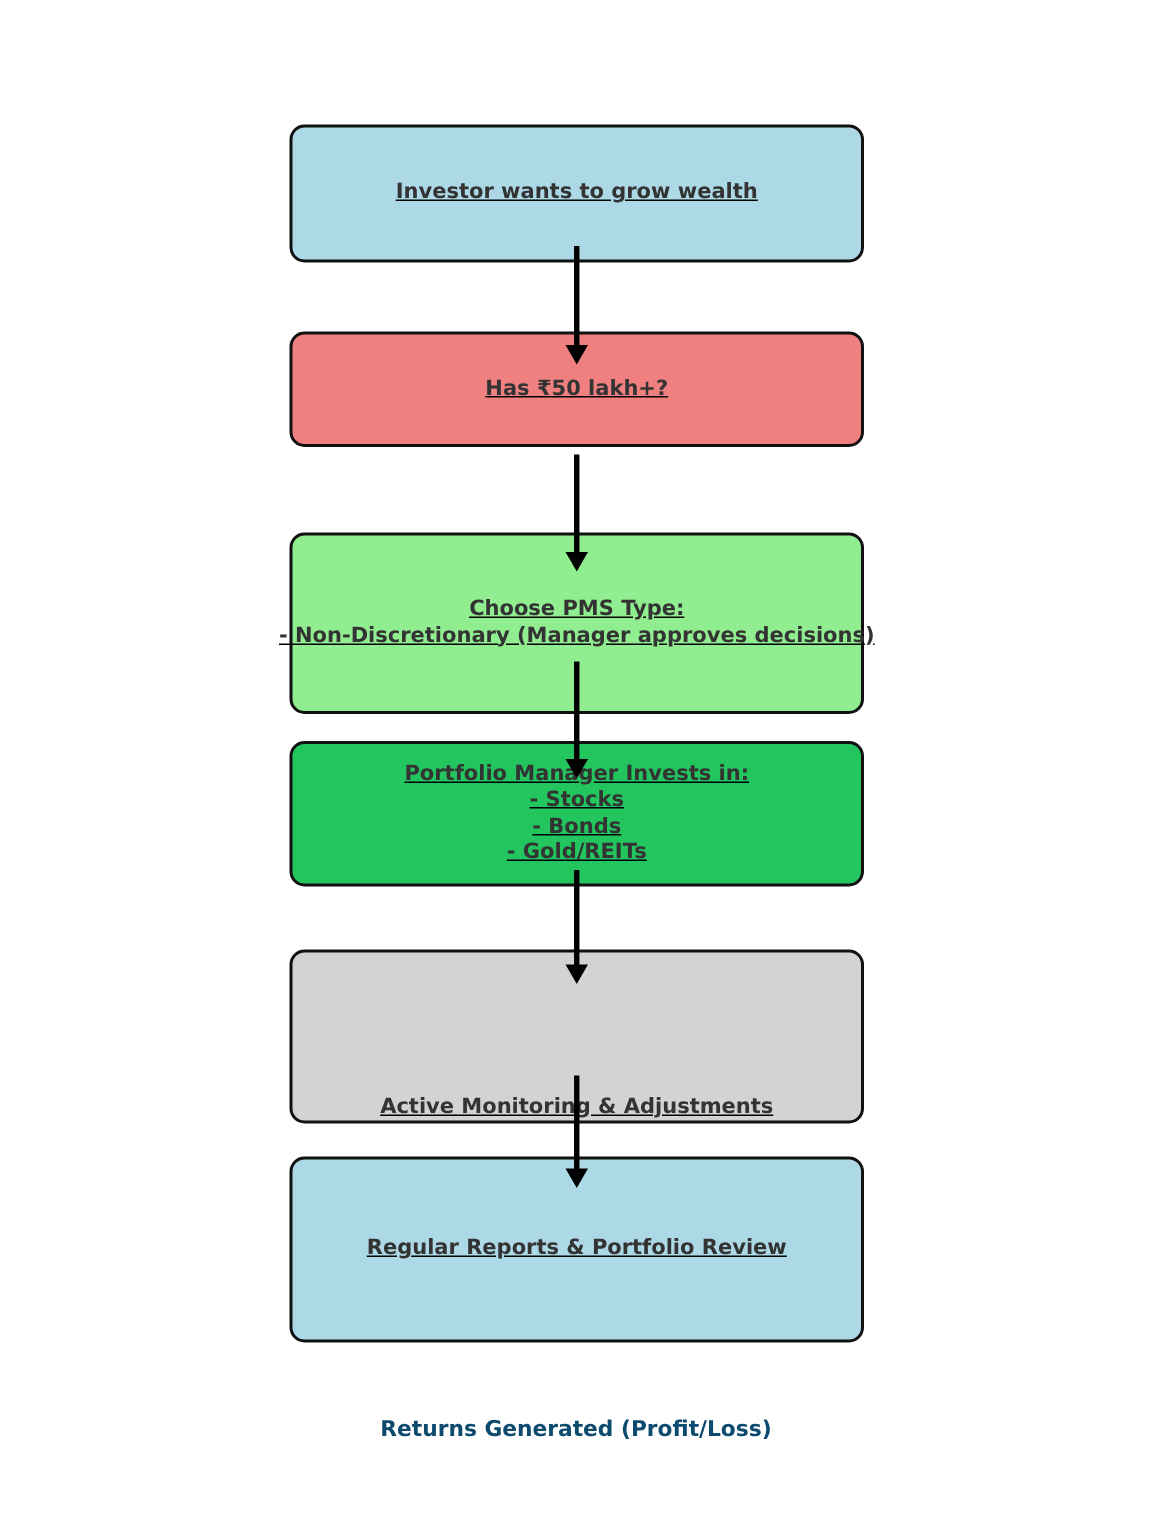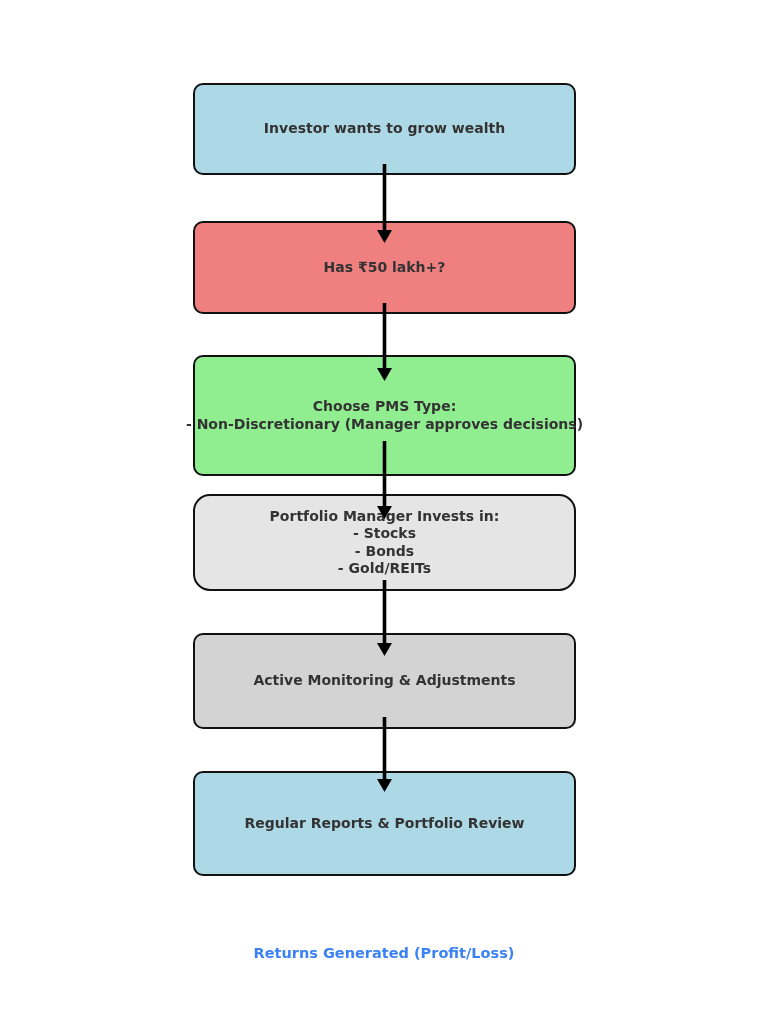--- a/index.html
+++ b/index.html
@@ -20,73 +20,74 @@
     left: 193px;
     width: 383px;
     border: 2px solid #111111;
     border-radius: 10px;
     box-sizing: border-box;
     display: flex;
     flex-direction: column;
     align-items: center;
     justify-content: center;
     text-align: center;
+    text-decoration: underline;
   }
   .node .line {
     display: block;
     white-space: nowrap;
     font-size: 14px;
     font-weight: bold;
     color: #333333;
     line-height: 17.5px;
   }
   .node1 { top: 83px;  height: 92px; }
-  .node2 { top: 221px; height: 93px; }
+  .node2 { top: 221px; height: 77px; }
   .node3 { top: 355px; height: 121px; }
   .node4 { top: 494px; height: 97px; }
-  .node5 { top: 633px; height: 96px; }
-  .node6 { top: 771px; height: 105px; }
+  .node5 { top: 633px; height: 116px; justify-content: flex-end; }
+  .node6 { top: 771px; height: 124px; }
   .arrow-layer {
     position: absolute;
     top: 0;
     left: 0;
     width: 768px;
     height: 1024px;
     pointer-events: none;
   }
   .footer-label {
     position: absolute;
     top: 945px;
     left: 0;
     width: 768px;
     text-align: center;
     font-size: 14.5px;
     font-weight: bold;
-    color: #3b82f6;
+    color: #0c4a6e;
   }
 </style>
 </head>
 <body>
 
 <div class="canvas">
 
   <div class="node node1" style="background-color: rgb(173, 216, 230);">
     <span class="line">Investor wants to grow wealth</span>
   </div>
 
   <div class="node node2" style="background-color: rgb(240, 128, 128);">
     <span class="line">Has ₹50 lakh+?</span>
   </div>
 
   <div class="node node3" style="background-color: rgb(144, 238, 144);">
     <span class="line">Choose PMS Type:</span>
     <span class="line">- Non-Discretionary (Manager approves decisions)</span>
   </div>
 
-  <div class="node node4" style="background-color: #e5e5e5; border-radius: 17px;">
+  <div class="node node4" style="background-color: #22c55e;">
     <span class="line">Portfolio Manager Invests in:</span>
     <span class="line">- Stocks</span>
     <span class="line">- Bonds</span>
     <span class="line">- Gold/REITs</span>
   </div>
 
   <div class="node node5" style="background-color: rgb(211, 211, 211);">
     <span class="line">Active Monitoring &amp; Adjustments</span>
   </div>
 

